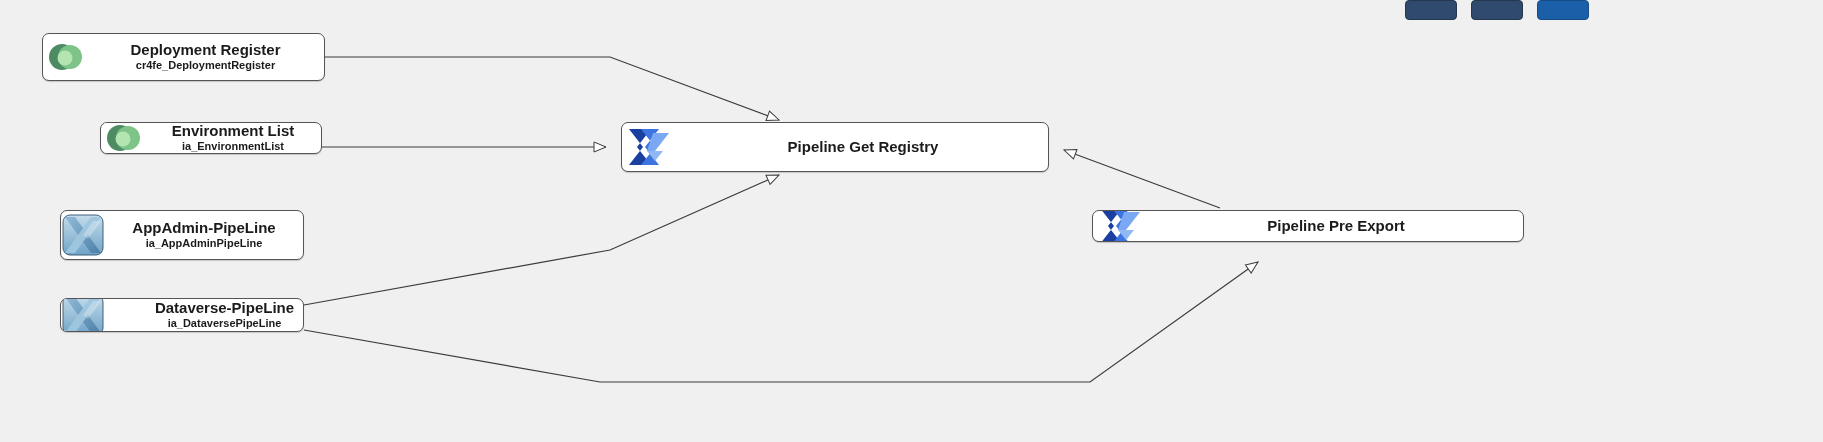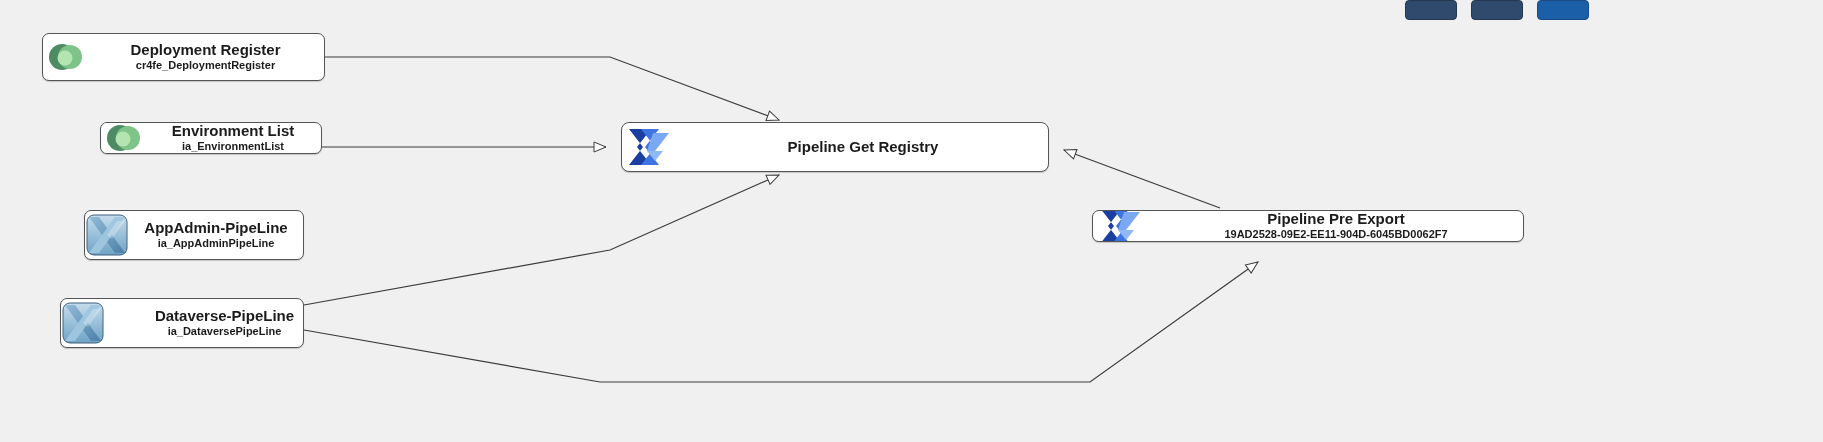--- a/index.html
+++ b/index.html
@@ -123,21 +123,21 @@
         <circle cx="24" cy="19" r="12" fill="#7ec489"></circle>
         <circle cx="19" cy="20" r="7.5" fill="#b4e5b0"></circle>
       </svg>
     </div>
     <div class="node-labels">
       <span class="node-title">Environment List</span>
       <span class="node-sub">ia_EnvironmentList</span>
     </div>
   </div>
 
-  <div class="node" style="left:60px; top:210px; width:220px; height:50px;margin-left:24px;">
+  <div class="node" style="left:60px; top:210px; width:244px; height:50px;">
     <div class="node-icon">
       <svg width="42" height="44" viewBox="0 0 42 44">
         <defs>
           <linearGradient id="gx1" x1="0" y1="0" x2="0" y2="1">
             <stop offset="0" stop-color="#c5dcec"></stop>
             <stop offset="1" stop-color="#6fa3c6"></stop>
           </linearGradient>
           <linearGradient id="gx2" x1="0" y1="0" x2="1" y2="1">
             <stop offset="0" stop-color="#8fb9d6"></stop>
             <stop offset="1" stop-color="#4a7ea6"></stop>
@@ -148,36 +148,36 @@
         <path d="M39,4 L29,4 L3,40 L13,40 Z" fill="#9ec6de" opacity="0.95"></path>
         <path d="M21,22 L31,8 L39,8 L26,26 Z" fill="#ffffff" opacity="0.28"></path>
       </svg>
     </div>
     <div class="node-labels">
       <span class="node-title">AppAdmin-PipeLine</span>
       <span class="node-sub">ia_AppAdminPipeLine</span>
     </div>
   </div>
 
-  <div class="node" style="left:60px; top:298px; width:244px; height:50px;gap:41px;">
+  <div class="node" style="left:60px; top:298px; width:244px; height:34px;gap:41px;">
     <div class="node-icon">
       <svg width="42" height="44" viewBox="0 0 42 44">
         <rect x="1" y="2" width="40" height="40" rx="7" fill="url(#gx1)" stroke="#41607a" stroke-width="1"></rect>
         <path d="M3,4 L13,4 L39,40 L29,40 Z" fill="url(#gx2)" opacity="0.95"></path>
         <path d="M39,4 L29,4 L3,40 L13,40 Z" fill="#9ec6de" opacity="0.95"></path>
         <path d="M21,22 L31,8 L39,8 L26,26 Z" fill="#ffffff" opacity="0.28"></path>
       </svg>
     </div>
     <div class="node-labels">
       <span class="node-title">Dataverse-PipeLine</span>
       <span class="node-sub">ia_DataversePipeLine</span>
     </div>
   </div>
 
-  <div class="node" style="left:621px; top:122px; width:428px; height:50px;border-radius:8px;">
+  <div class="node" style="left:621px; top:122px; width:428px; height:50px;">
     <div class="node-icon" style="width:56px;">
       <svg width="50" height="44" viewBox="0 0 50 44">
         <path d="M4,4 L26,4 L12,22 L26,40 L4,40 L18,22 Z" fill="#1b3fa0"></path>
         <path d="M16,4 L34,4 L20,22 L34,40 L16,40 L30,22 Z" fill="#3d74e0"></path>
         <path d="M28,8 L44,8 L30,26 L22,26 Z" fill="#7aa8f2"></path>
         <path d="M22,26 L38,26 L30,36 Z" fill="#8fb8f5"></path>
       </svg>
     </div>
     <div class="node-labels">
       <span class="node-title">Pipeline Get Registry</span>
@@ -188,21 +188,20 @@
     <div class="node-icon" style="width:56px;">
       <svg width="50" height="44" viewBox="0 0 50 44">
         <path d="M4,4 L26,4 L12,22 L26,40 L4,40 L18,22 Z" fill="#1b3fa0"></path>
         <path d="M16,4 L34,4 L20,22 L34,40 L16,40 L30,22 Z" fill="#3d74e0"></path>
         <path d="M28,8 L44,8 L30,26 L22,26 Z" fill="#7aa8f2"></path>
         <path d="M22,26 L38,26 L30,36 Z" fill="#8fb8f5"></path>
       </svg>
     </div>
     <div class="node-labels">
       <span class="node-title">Pipeline Pre Export</span>
-      <span class="node-sub">19AD2528-09E2-EE11-904D-6045BD0062F7</span>
     </div>
   </div>
 
   <div class="toolbtn" style="left:1405px; top:0px; width:52px;"></div>
   <div class="toolbtn" style="left:1471px; top:0px; width:52px;"></div>
   <div class="toolbtn accent" style="left:1537px; top:0px; width:52px;"></div>
 
 </div>
 
 </body></html>

